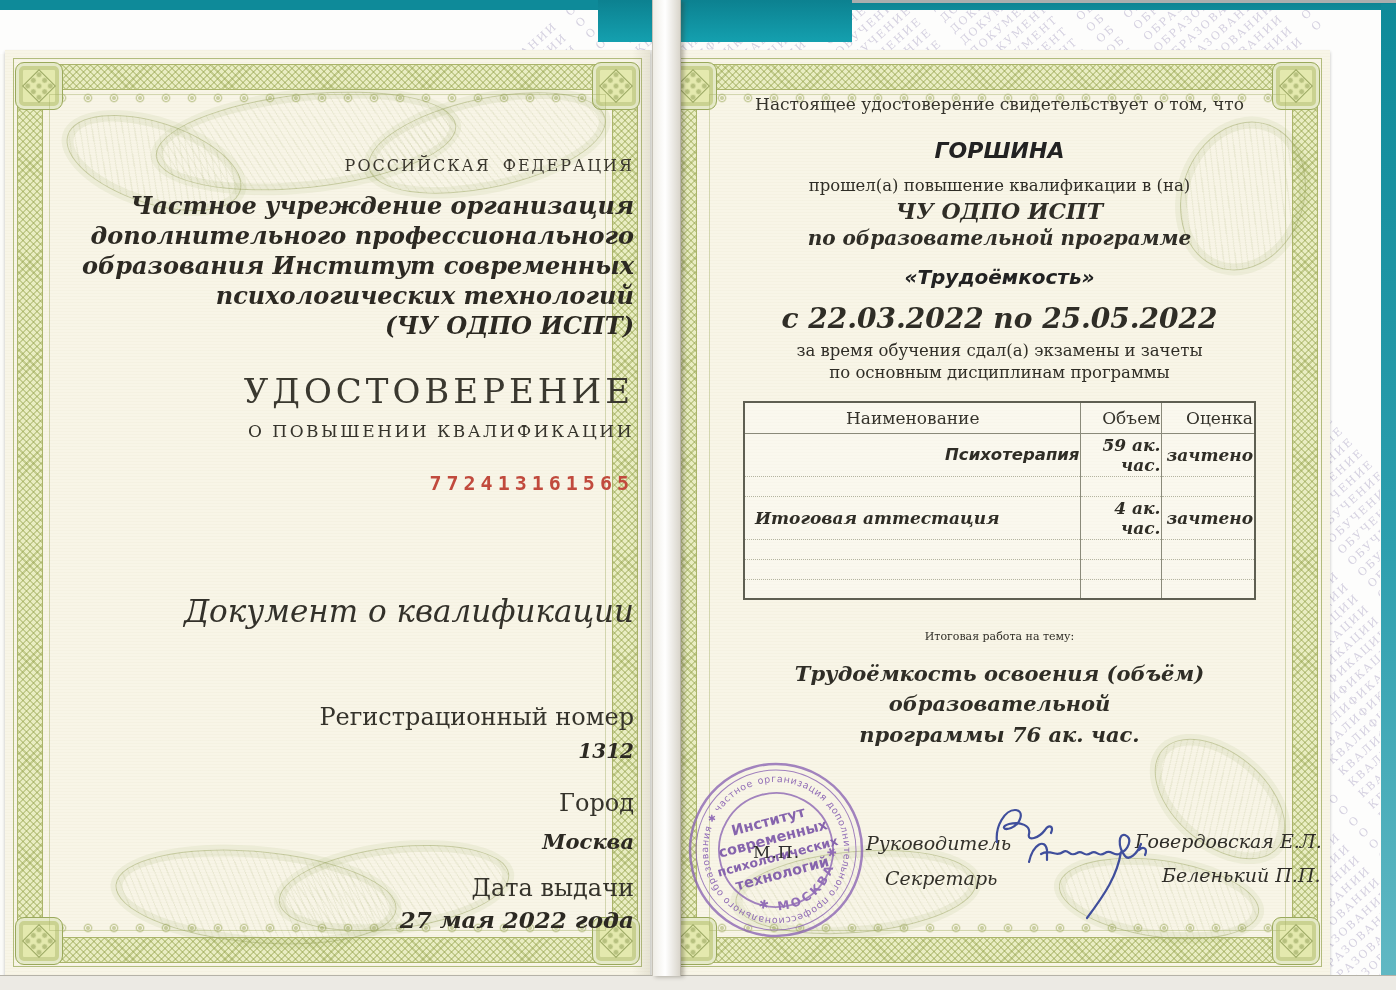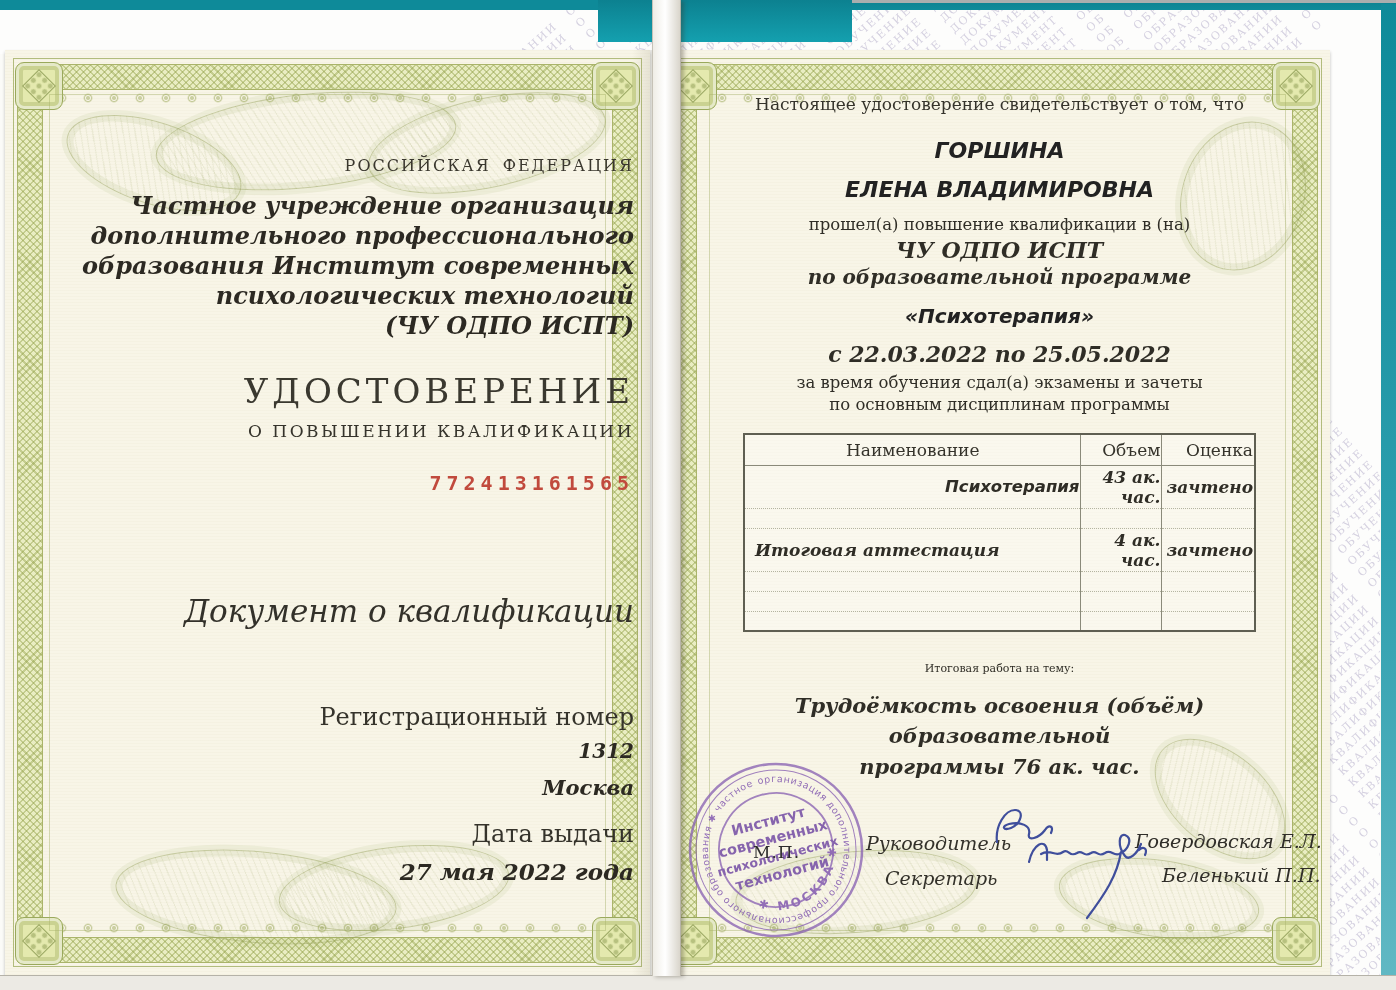--- a/index.html
+++ b/index.html
@@ -70,32 +70,32 @@
   .serial{margin-top:30px;font-family:"DejaVu Sans Mono",monospace;font-weight:bold;font-size:20px;
           letter-spacing:5px;color:#c14a3d;}
   .kind{margin-top:98px;font-size:31px;font-style:italic;color:#33312a;}
   .small-label{margin-top:0;font-size:24px;color:#35332b;}
   .lbl-reg{margin-top:74px;}
   .val{font-style:italic;font-weight:bold;color:#2c2922;}
   .reg-num{margin-top:8px;font-size:20px;}
   .lbl-city{margin-top:26px;}
   .city{margin-top:12px;font-size:21px;}
   .lbl-date{margin-top:20px;}
-  .issue-date{margin-top:10px;font-size:23px;}
+  .issue-date{margin-top:4px;font-size:23px;}
 
   
   .content-right{position:absolute;top:44px;left:78px;right:74px;bottom:44px;text-align:center;}
   .intro{font-size:17px;color:#35332b;}
   .surname{margin-top:24px;font-family:"DejaVu Sans",sans-serif;font-weight:bold;font-style:italic;font-size:22px;color:#222;}
   .givens{margin-top:14px;font-family:"DejaVu Sans",sans-serif;font-weight:bold;font-style:italic;font-size:22px;color:#222;}
   .completed{margin-top:13px;font-size:16.5px;}
   .org-short{margin-top:3px;font-size:22px;font-style:italic;font-weight:bold;}
   .prog-label{margin-top:2px;font-size:20px;font-style:italic;font-weight:bold;}
   .program{margin-top:15px;font-family:"DejaVu Sans",sans-serif;font-weight:bold;font-style:italic;font-size:20px;color:#222;}
-  .period{margin-top:13px;font-size:22px;font-style:italic;font-weight:bold;}
+  .period{margin-top:13px;font-size:28px;font-style:italic;font-weight:bold;}
   .exams{margin-top:5px;font-size:16.5px;line-height:1.35;}
 
   table.grades{width:100%;margin-top:16px;border-collapse:collapse;background:rgba(255,255,255,.30);
                border:2px solid #5f5f52;}
   table.grades th{font-size:17px;font-weight:normal;color:#35332b;height:28px;border-bottom:1px solid #8a8a7a;}
   table.grades td{border-bottom:1px dotted #b4b4a0;font-size:17px;text-align:left;vertical-align:middle;}
   table.grades .c-vol{width:78px;}
   table.grades .c-grade{width:76px;}
   table.grades td.v-name{padding-left:10px;}
   table.grades td.v-vol,table.grades td.v-grade{padding-left:4px;font-style:italic;font-weight:bold;}
@@ -164,20 +164,21 @@
       <div>образования Институт современных</div>
       <div>психологических технологий</div>
       <div>(ЧУ ОДПО ИСПТ)</div>
     </div>
     <div class="doc-title">УДОСТОВЕРЕНИЕ</div>
     <div class="doc-sub">О ПОВЫШЕНИИ КВАЛИФИКАЦИИ</div>
     <div class="serial">772413161565</div>
     <div class="kind">Документ о квалификации</div>
     <div class="small-label lbl-reg">Регистрационный номер</div>
     <div class="val reg-num">1312</div>
+    <div class="small-label lbl-city">Город</div>
     <div class="val city">Москва</div>
     <div class="small-label lbl-date">Дата выдачи</div>
     <div class="val issue-date">27 мая 2022 года</div>
   </div>
 </div>
 
 <div class="abs page page-right">
   <div class="frame-line"></div>
   <div class="band band-top"></div>
   <div class="band band-bottom"></div>
@@ -191,41 +192,40 @@
   <div class="corner c-br"></div>
   <div class="frame-line2"></div>
   <div class="wing" style="right:26px;top:70px;width:120px;height:150px;transform:rotate(20deg);"></div>
   <div class="wing" style="right:34px;bottom:130px;width:150px;height:90px;transform:rotate(40deg);"></div>
   <div class="wing" style="left:70px;bottom:42px;width:240px;height:80px;transform:rotate(-5deg);"></div>
   <div class="wing" style="right:70px;bottom:38px;width:200px;height:75px;transform:rotate(8deg);"></div>
 
   <div class="content-right">
     <div class="intro">Настоящее удостоверение свидетельствует о том, что</div>
     <div class="surname">ГОРШИНА</div>
-    <div class="givens">ЕЛЕНА ВЛАДИМИРОВНА</div>
     <div class="completed">прошел(а) повышение квалификации в (на)</div>
     <div class="org-short">ЧУ ОДПО ИСПТ</div>
     <div class="prog-label">по образовательной программе</div>
-    <div class="program">«Психотерапия»</div>
+    <div class="program">«Трудоёмкость»</div>
     <div class="period">с 22.03.2022 по 25.05.2022</div>
     <div class="exams">за время обучения сдал(а) экзамены и зачеты</div>
     <div class="exams" style="margin-top:0;">по основным дисциплинам программы</div>
 
     <table class="grades">
       <thead>
         <tr>
           <th>Наименование</th>
           <th class="c-vol colsep">Объем</th>
           <th class="c-grade colsep">Оценка</th>
         </tr>
       </thead>
       <tbody>
         <tr class="r-tall r0">
           <td class="v-name">Психотерапия</td>
-          <td class="v-vol colsep">43 ак. час.</td>
+          <td class="v-vol colsep">59 ак. час.</td>
           <td class="v-grade colsep">зачтено</td>
         </tr>
         <tr class="r-thin">
           <td class="v-name"></td>
           <td class="v-vol colsep"></td>
           <td class="v-grade colsep"></td>
         </tr>
         <tr class="r-tall">
           <td class="v-name">Итоговая аттестация</td>
           <td class="v-vol colsep">4 ак. час.</td>

